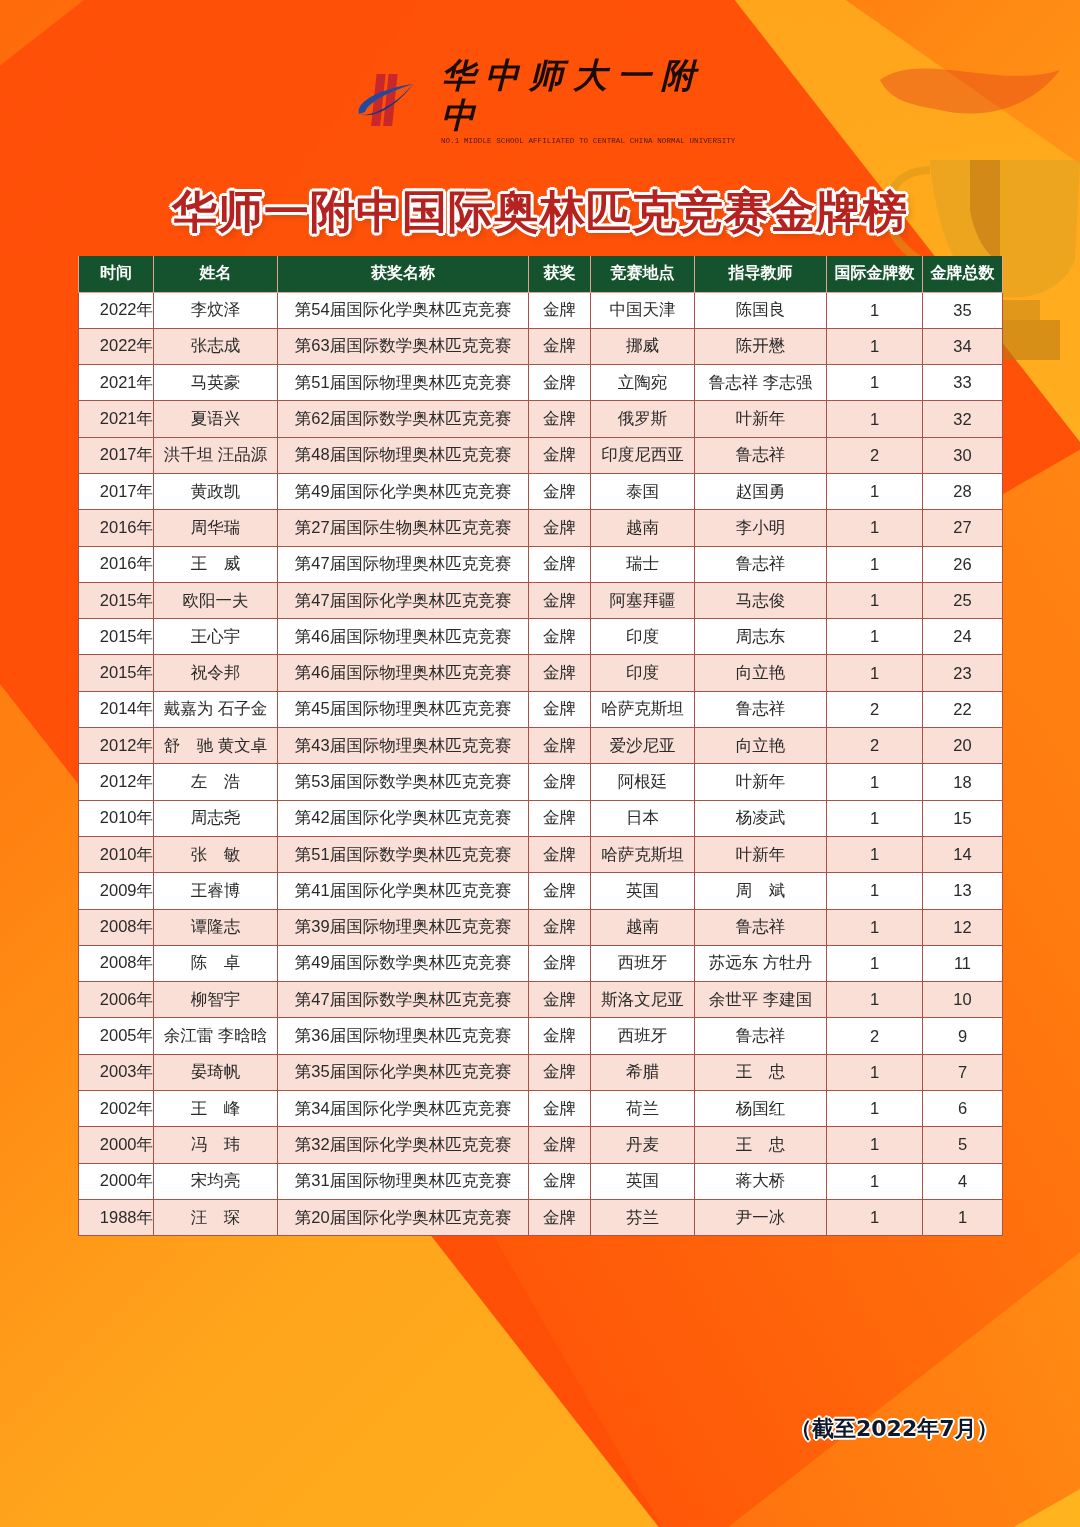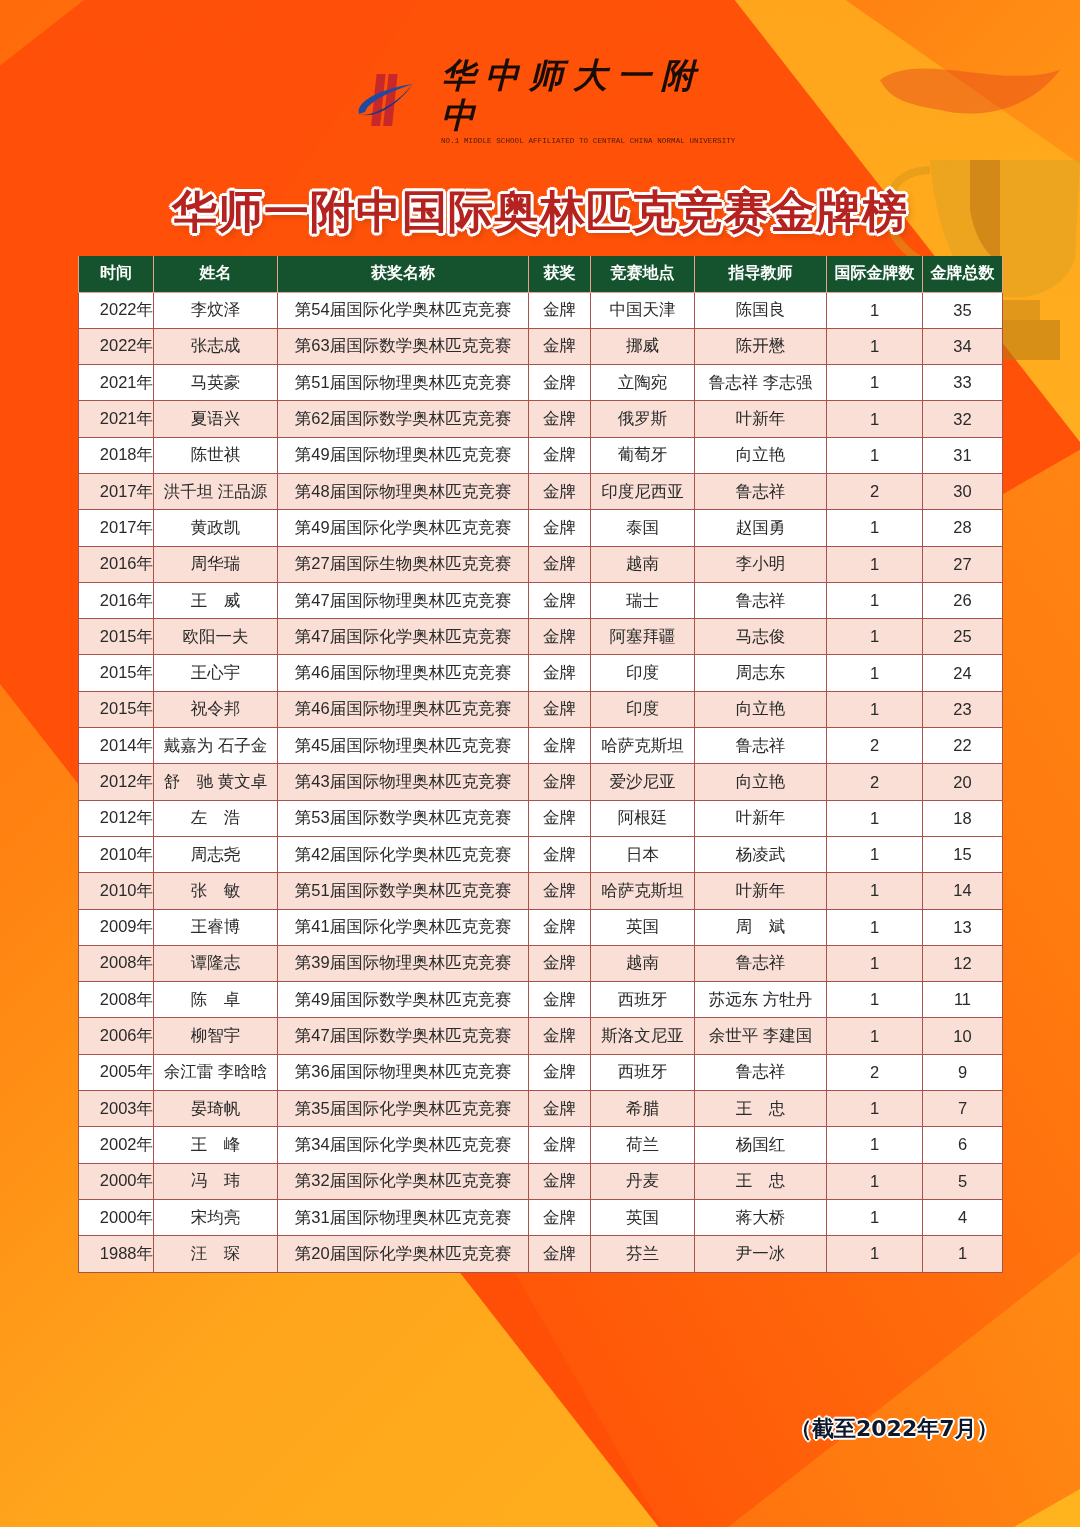--- a/index.html
+++ b/index.html
@@ -174,30 +174,20 @@
       <tr class="even">
         <td class="col-year">2021年</td>
         <td>夏语兴</td>
         <td>第62届国际数学奥林匹克竞赛</td>
         <td>金牌</td>
         <td>俄罗斯</td>
         <td>叶新年</td>
         <td>1</td>
         <td>32</td>
       </tr>
-      <tr class="odd">
-        <td class="col-year">2018年</td>
-        <td>陈世祺</td>
-        <td>第49届国际物理奥林匹克竞赛</td>
-        <td>金牌</td>
-        <td>葡萄牙</td>
-        <td>向立艳</td>
-        <td>1</td>
-        <td>31</td>
-      </tr>
       <tr class="even">
         <td class="col-year">2017年</td>
         <td>洪千坦 汪品源</td>
         <td>第48届国际物理奥林匹克竞赛</td>
         <td>金牌</td>
         <td>印度尼西亚</td>
         <td>鲁志祥</td>
         <td>2</td>
         <td>30</td>
       </tr>

